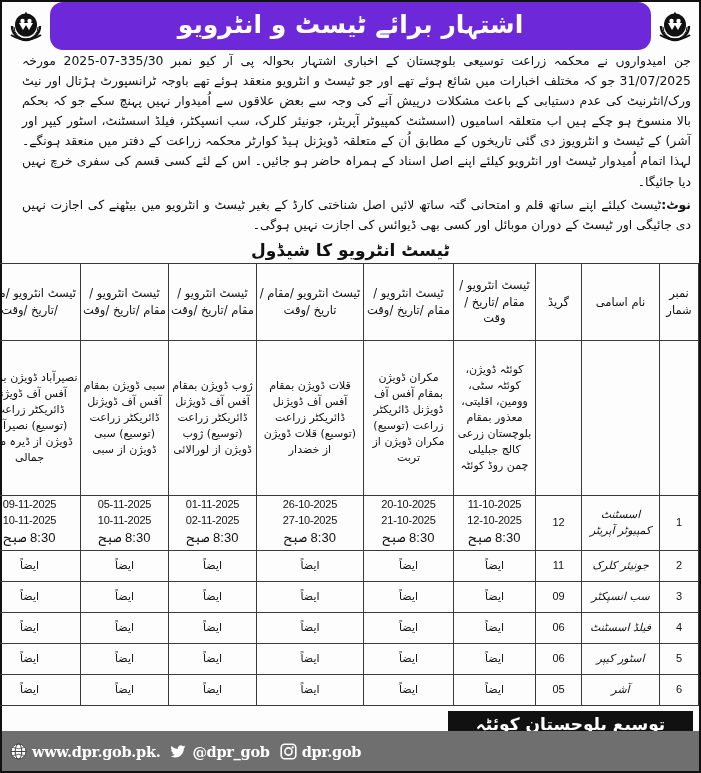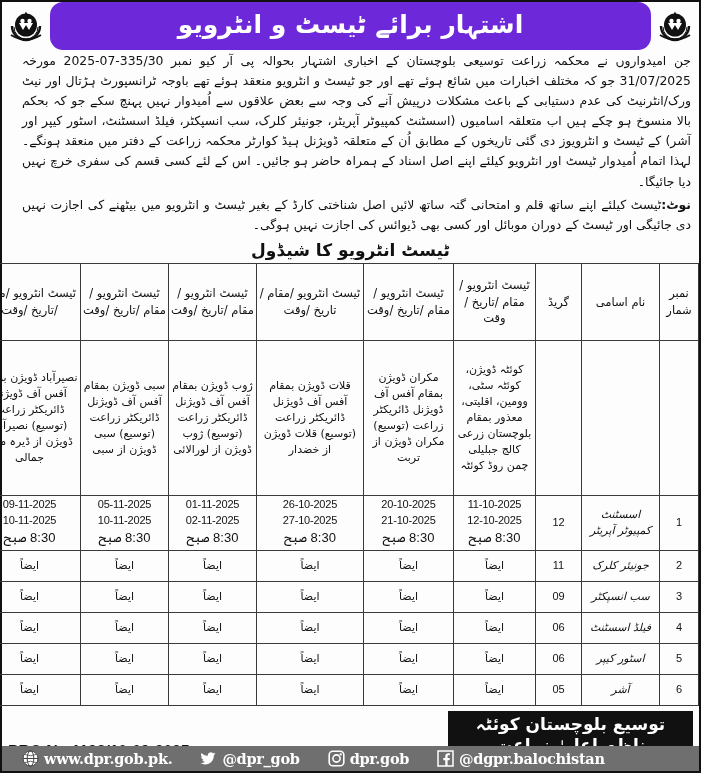--- a/index.html
+++ b/index.html
@@ -156,27 +156,27 @@
     left:6px;bottom:0px;
     font-size:16px;
     font-weight:bold;
     font-family:"Liberation Sans",sans-serif;
     direction:ltr;
     letter-spacing:-.2px;
   }
   .socialbar{
     position:absolute;
     left:0;right:0;bottom:0;
-    height:25px;
+    height:40px;
     background:#6f6f6f;
     display:flex;align-items:center;
     direction:ltr;
-    padding:0 20px;
-    box-sizing:border-box;
-    gap:28px;
+    padding:0 8px;
+    box-sizing:border-box;
+    gap:10px;
   }
   .socialbar .sitem{
     display:flex;align-items:center;gap:5px;
     color:#fff;
     font-family:"DejaVu Serif","Liberation Serif",serif;
     font-weight:bold;
     font-size:14.5px;
     letter-spacing:-.3px;
   }
   .sicon{width:17px;height:17px;flex:0 0 17px;display:block;}
@@ -378,24 +378,15 @@
     <div class="sitem">
       <span class="sicon">
         <svg viewBox="0 0 17 17">
             <rect x="1.2" y="1.2" width="14.6" height="14.6" rx="3.6" fill="none" stroke="#fff" stroke-width="1.6"></rect>
             <circle cx="8.5" cy="8.5" r="3.6" fill="none" stroke="#fff" stroke-width="1.6"></circle>
             <circle cx="12.7" cy="4.4" r="1.15" fill="#fff"></circle>
           </svg>
       </span>
       <span>dpr.gob</span>
     </div>
-    <div class="sitem">
-      <span class="sicon">
-        <svg viewBox="0 0 17 17">
-            <rect x="1" y="1" width="15" height="15" fill="none" stroke="#fff" stroke-width="1.5"></rect>
-            <path d="M10.6 16 V10.2 h1.95 l.3-2.3 h-2.25 V6.44 c0-.66.18-1.11 1.14-1.11 h1.2 V3.28 A16 16 0 0 0 11.2 3.2 c-1.74 0-2.93 1.06-2.93 3 V7.9 H6.3 v2.3 h1.97 V16z" fill="#fff"></path>
-          </svg>
-      </span>
-      <span>@dgpr.balochistan</span>
-    </div>
   </div>
 
 </div>
 
 </body></html>

